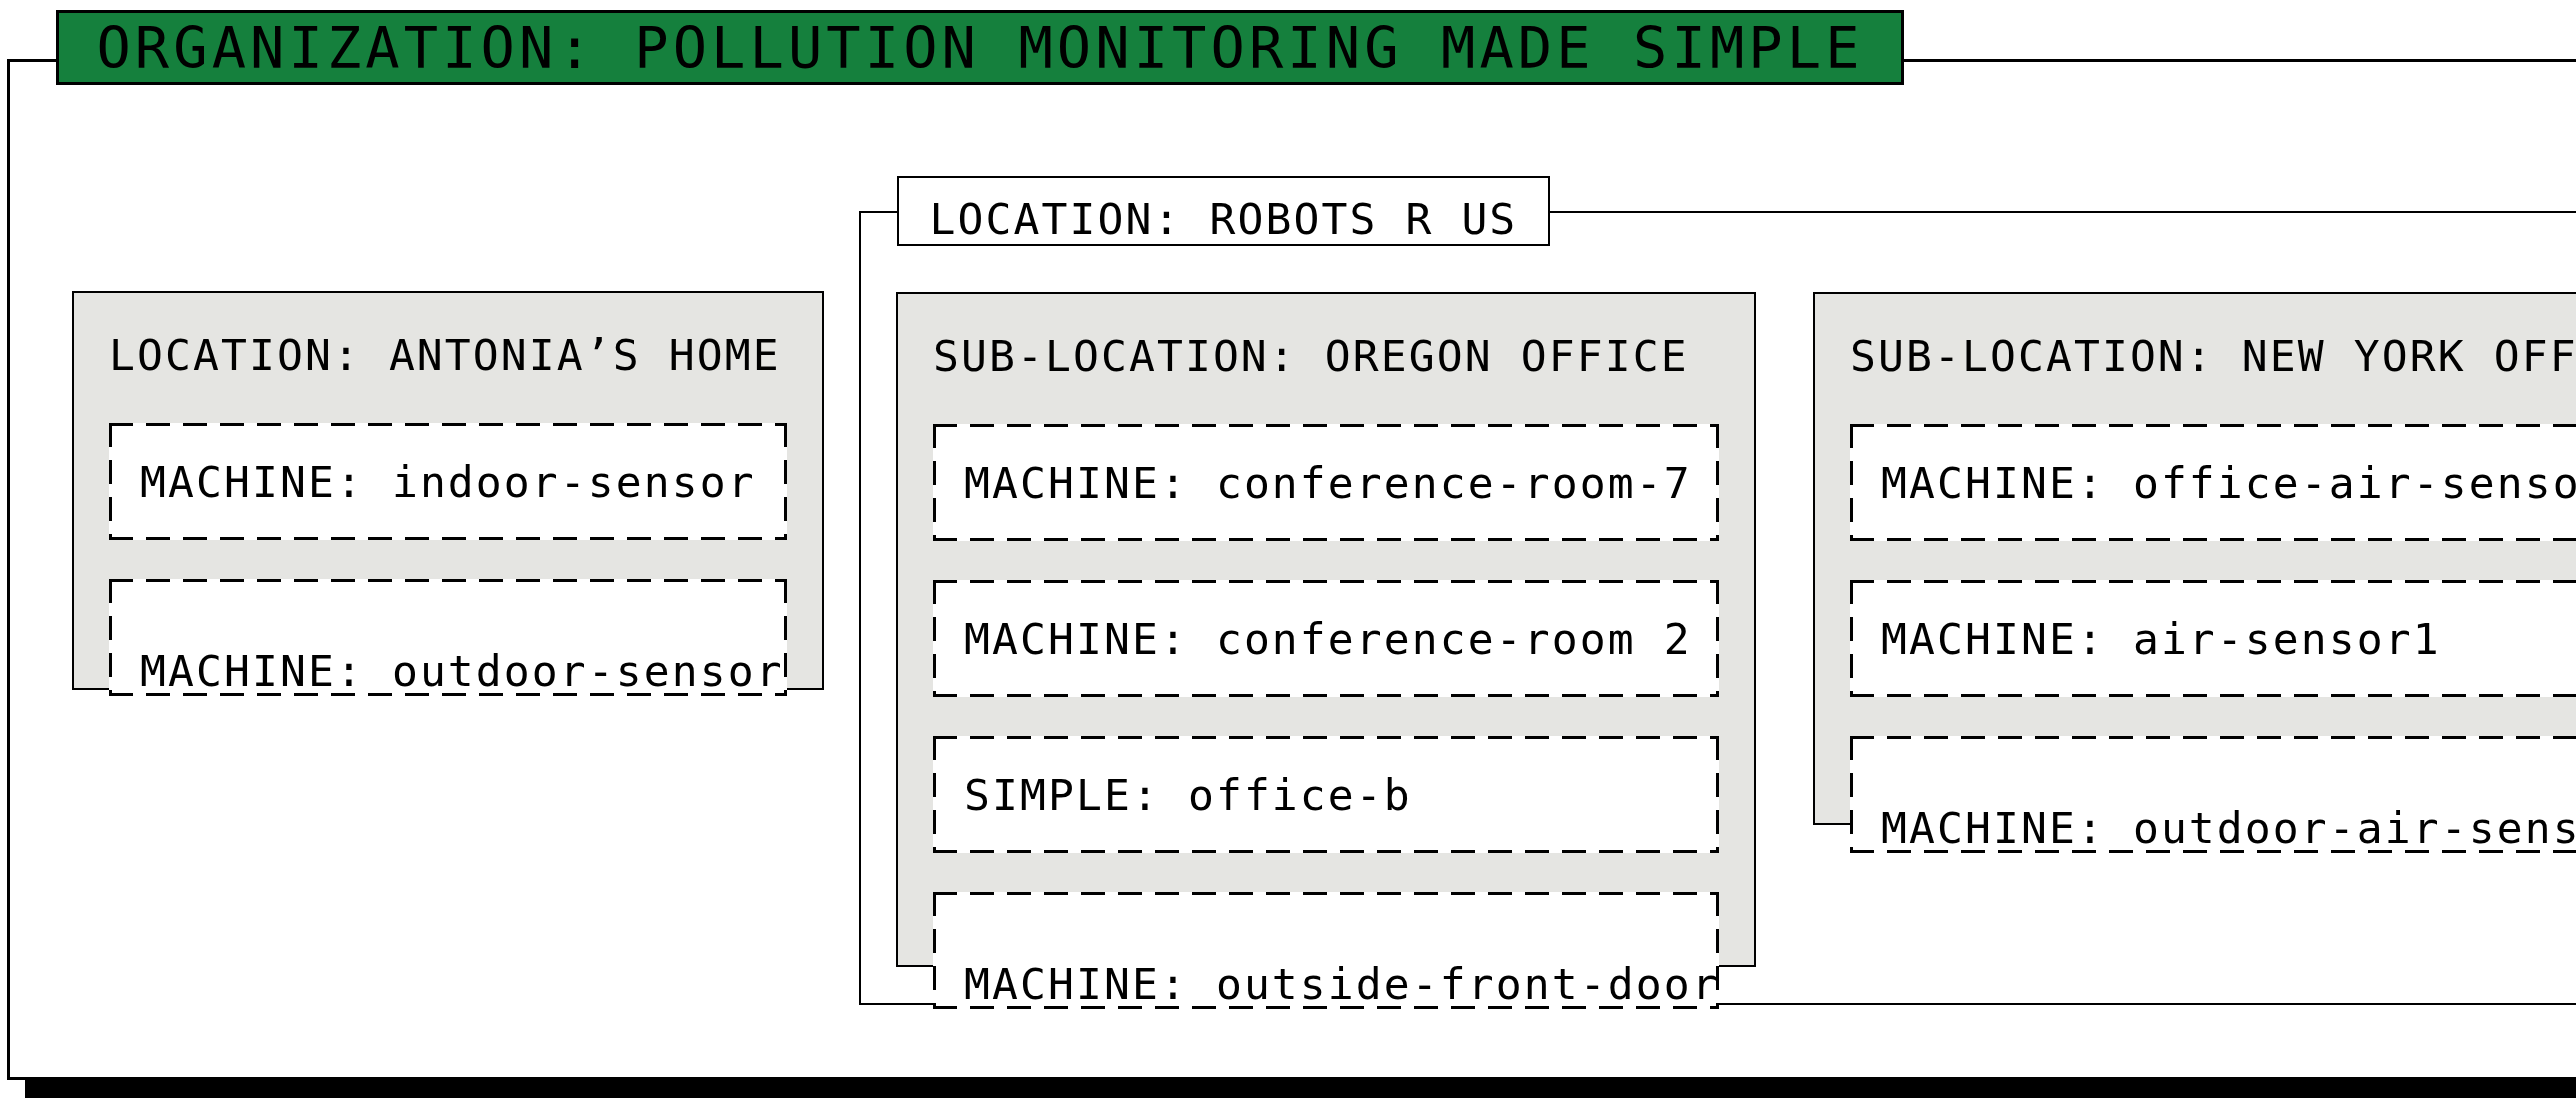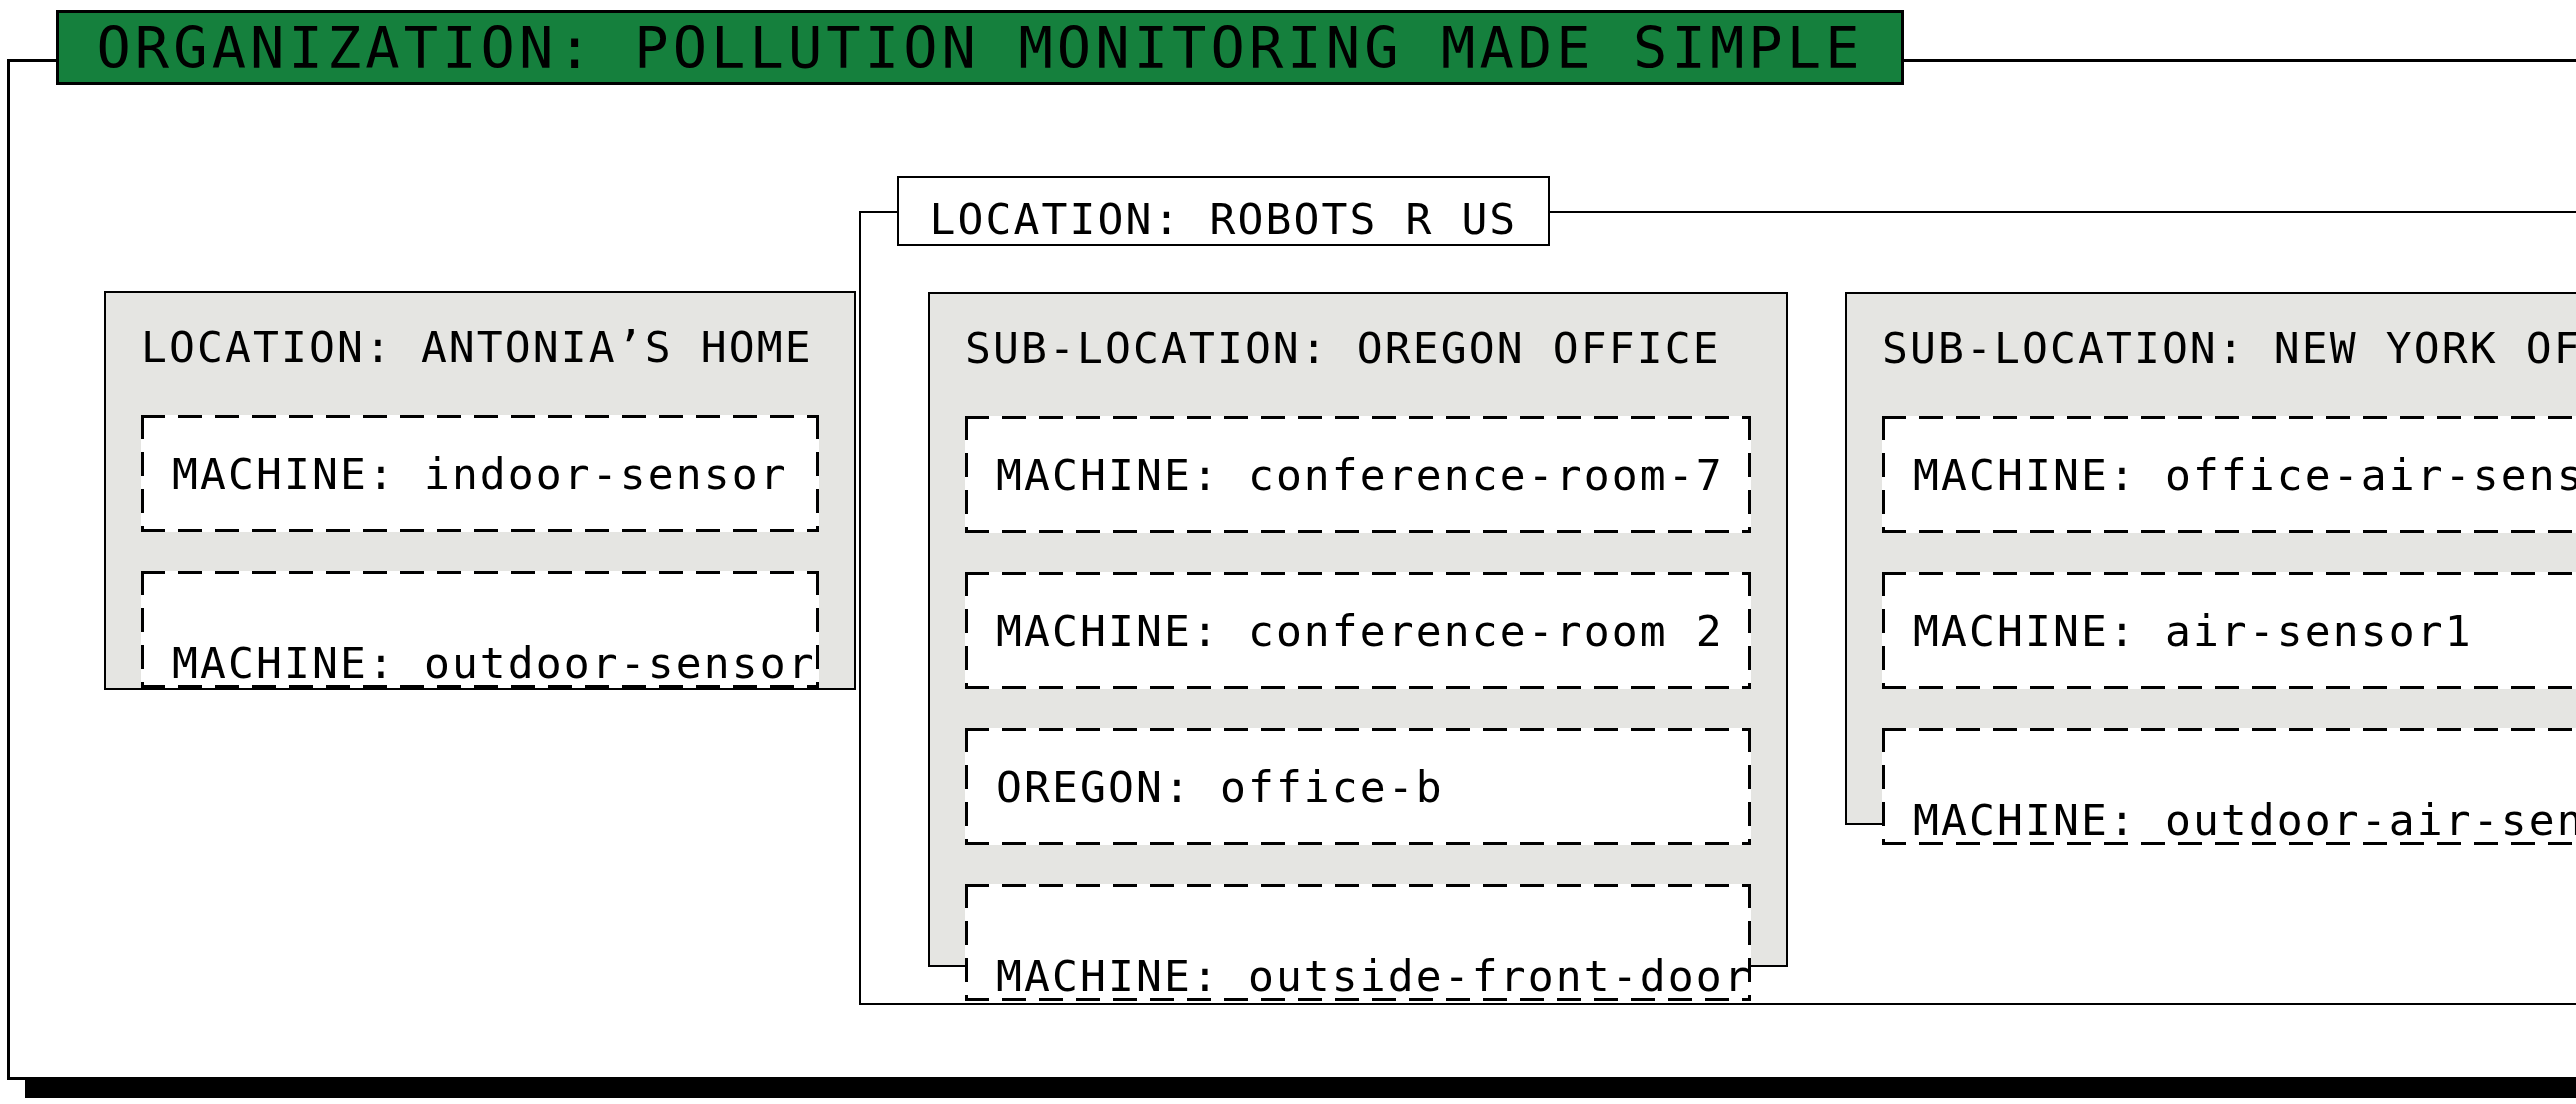--- a/index.html
+++ b/index.html
@@ -35,22 +35,21 @@
     font-size: 57px;
     letter-spacing: 4.1px;
     white-space: nowrap;
   }
 
   
   .loc {
     position: absolute;
     background: #e5e5e2;
     border: 2.6px solid #000;
-    padding: 4px 35px;
-    margin-left: 32px;
+    padding: 12px 35px;
   }
   .loc-title {
     margin-top: 26px;
     height: 49px;
     line-height: 49px;
     font-size: 43px;
     letter-spacing: 2.1px;
     white-space: nowrap;
     margin-bottom: 43px;
   }
@@ -124,21 +123,21 @@
 
     <div class="loc loc-oregon">
       <div class="loc-title">SUB-LOCATION: OREGON OFFICE</div>
       <div class="machine">
         <span>MACHINE: conference-room-7</span>
       </div>
       <div class="machine">
         <span>MACHINE: conference-room 2</span>
       </div>
       <div class="machine">
-        <span>OREGON: office-b</span>
+        <span>SIMPLE: office-b</span>
       </div>
       <div class="machine">
         <span>MACHINE: outside-front-door</span>
       </div>
     </div>
 
     <div class="loc loc-ny">
       <div class="loc-title">SUB-LOCATION: NEW YORK OFFICE</div>
       <div class="machine">
         <span>MACHINE: office-air-sensor</span>

